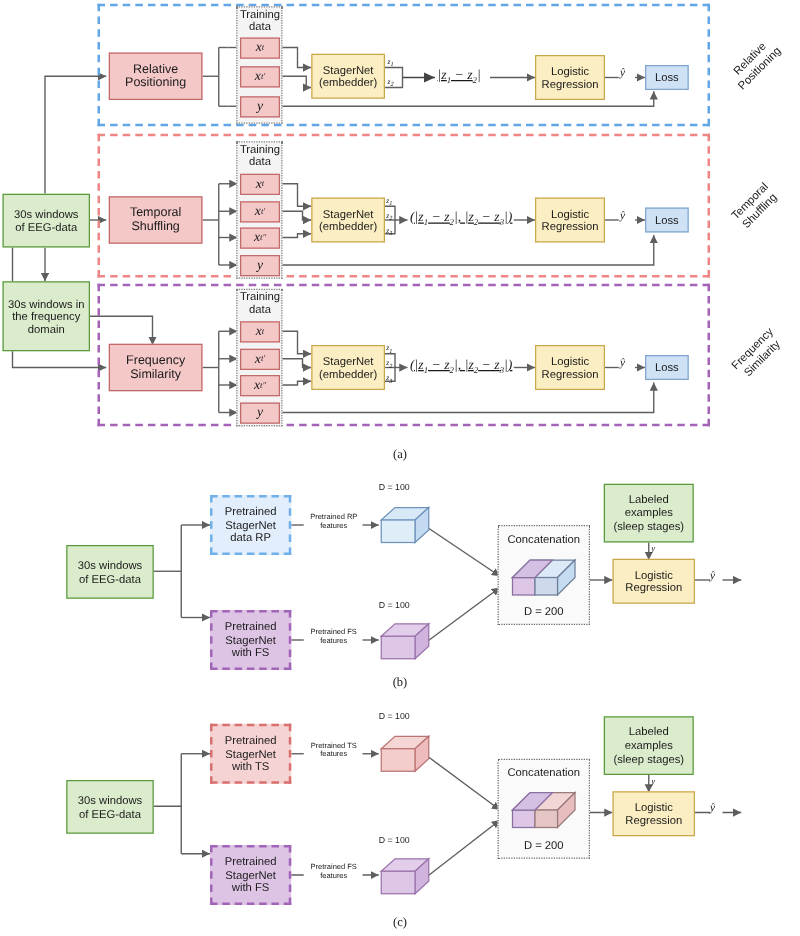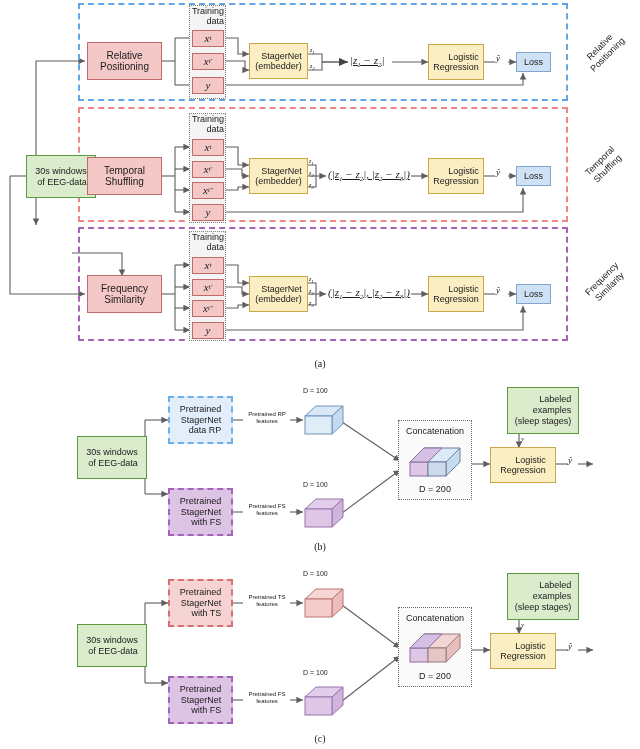--- a/index.html
+++ b/index.html
@@ -6,41 +6,41 @@
   body{width:640px;height:749px;position:relative;
        font-family:"Liberation Sans",sans-serif;color:#1a1a1a;overflow:hidden;}
   #root{position:absolute;left:0;top:0;width:640px;height:749px;}
 
   .abs{position:absolute;box-sizing:border-box;}
 
   
   .node{display:flex;align-items:center;justify-content:center;text-align:center;
         line-height:1.12;border:1px solid #7a7a7a;}
 
-  .green{background:#dbeccd;border-color:#5a9a3c;margin-left:24px;}
+  .green{background:#dbeccd;border-color:#5a9a3c;}
   .pink{background:#f5c8c8;border-color:#c06a6a;}
   .yellow{background:#fceec3;border-color:#c9a84c;}
   .blue{background:#cfe1f5;border-color:#7fa5cf;}
 
   .dash-blue{border:2px dashed #62a6e8;}
   .dash-red{border:2px dashed #f08585;}
   .dash-purple{border:2px dashed #a563b8;}
   .dash-box-blue{border:2px dashed #6fb0ea;}
   .dash-box-lilac{border:2px dashed #a264b8;}
   .dash-box-pink{border:2px dashed #d97070;}
 
   .dotted{border:1px dotted #808080;background:#f4f4f4;}
   .dotted2{border:1px dotted #6a6a6a;background:#fafafa;}
 
   .lbl{position:absolute;white-space:nowrap;}
   .ctr{display:flex;align-items:center;justify-content:center;text-align:center;}
 
   .small{font-size:7px;}
   .tiny{font-size:6px;}
-  .n9{font-size:9px;text-align:right;}
+  .n9{font-size:9px;}
   .n10{font-size:10px;}
   .n11{font-size:11px;text-decoration:underline;}
 
   .ser{font-family:"Liberation Serif",serif;font-style:italic;}
 
   svg.lines{position:absolute;left:0;top:0;width:640px;height:749px;overflow:visible;
             pointer-events:none;}
   .ln{stroke:#5e5e5e;stroke-width:1.1;fill:none;}
   .ln2{stroke:#444;stroke-width:1.3;fill:none;}
 
@@ -201,20 +201,27 @@
       <div>Similarity</div>
     </div>
   </div>
 
   <div class="abs node green n9" style="left:2px;top:155px;width:70px;height:43px;">
     <div>
       <div>30s windows</div>
       <div>of EEG-data</div>
     </div>
   </div>
+  <div class="abs node green n9" style="left:2px;top:225px;width:70px;height:56px;">
+    <div>
+      <div>30s windows in</div>
+      <div>the frequency</div>
+      <div>domain</div>
+    </div>
+  </div>
 
   <div class="abs node pink n10" style="left:87px;top:42px;width:75px;height:38px;">
     <div>
       <div>Relative</div>
       <div>Positioning</div>
     </div>
   </div>
 
   <div class="abs dotted" style="left:189px;top:5px;width:37px;height:94px;"></div>
   <div class="abs ctr n9" style="left:186px;top:6px;width:44px;height:22px;line-height:1.1;">

